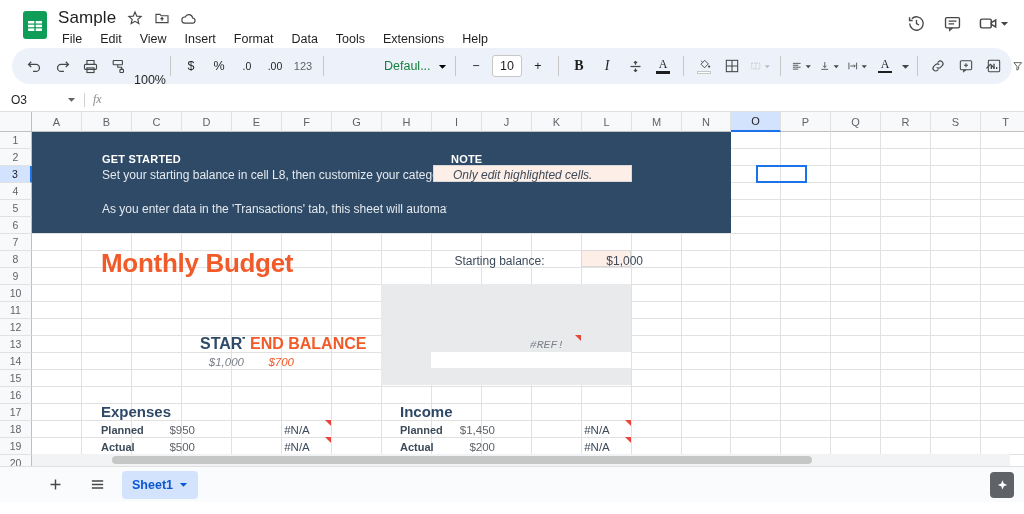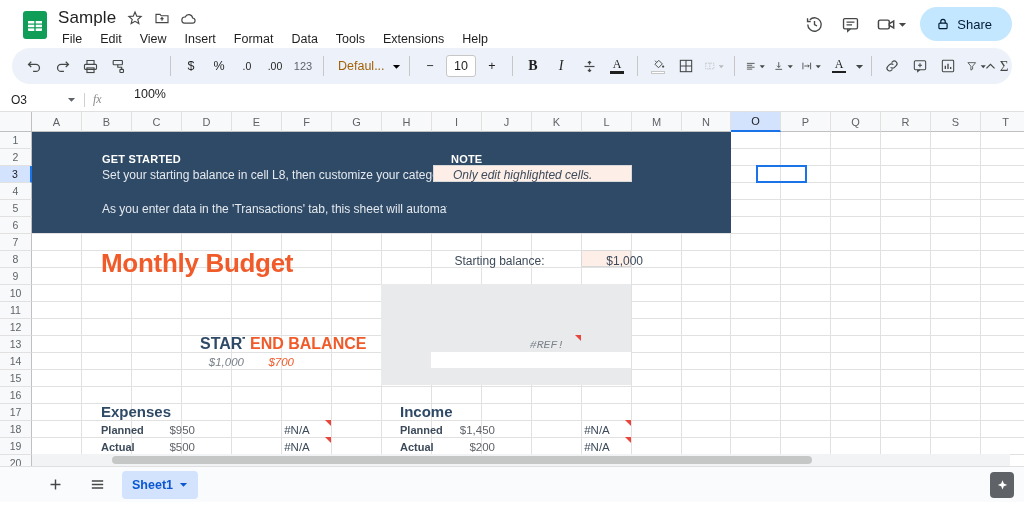--- a/index.html
+++ b/index.html
@@ -39,24 +39,24 @@
     background: #edf2fa; border-radius: 20px; height: 36px;
     display: flex; align-items: center; padding: 0 8px; gap: 0;
     position: relative;
   }
   .tool { height: 28px; min-width: 28px; padding: 0 4px; border-radius: 4px;
           display: flex; align-items: center; justify-content: center;
           color: #444746; font-size: 12px; cursor: pointer; }
   .tool.disabled { color: #b8bcc0; cursor: default; }
   .tool-txt { font-size: 12.5px; color: #1f1f1f; padding: 0 5px; }
   .divider { width: 1px; height: 20px; background: #c7c7c7; margin: 0 6px; flex: 0 0 auto; }
-  .zoom-ctl { display: flex; align-items: flex-end; gap: 0; margin-top: 41px; }
+  .zoom-ctl { display: flex; align-items: flex-start; gap: 0; margin-top: 41px; }
   .caret { width: 9px; height: 9px; display: inline-block; }
   .font-box { display: flex; align-items: center; height: 28px; padding: 0 2px 0 8px; border-radius: 4px; cursor: pointer; }
-  .font-name { font-size: 12.5px; color: #a16207; width: 54px; overflow: hidden; white-space: nowrap; }
+  .font-name { font-size: 12.5px; color: #15803d; width: 54px; overflow: hidden; white-space: nowrap; margin-left: 46px; }
   .fsize-wrap { display: flex; align-items: center; gap: 2px; }
   .fsize-input { width: 30px; height: 22px; border: 1px solid #c7c7c7; border-radius: 3px;
                  background: #fff; text-align: center; font-size: 12.5px; color: #1f1f1f; line-height: 20px; cursor: text; }
   .bold-i { font-weight: bold; font-size: 14px; color: #1f1f1f; font-family: "Liberation Serif", serif; }
   .ital-i { font-style: italic; font-size: 14px; color: #1f1f1f; font-family: "Liberation Serif", serif; }
   .collapse-btn { position: absolute; right: 8px; }
 
   
   .formula-bar { height: 24px; display: flex; align-items: center; border-bottom: 1px solid #e0e0e0; background: #fff; }
   .name-box { width: 60px; padding-left: 11px; font-size: 12px; color: #1f1f1f; cursor: text; }
@@ -191,29 +191,20 @@
       </svg>
     </div>
     <div class="meet-btn">
       <svg width="21" height="21" viewBox="0 0 24 24" fill="none" stroke="currentColor" stroke-width="1.7">
         <rect x="2.8" y="7" width="12.4" height="10" rx="1.8"></rect>
         <path d="M15.2 11l5-3v8l-5-3z"></path>
       </svg>
       <svg class="caret" viewBox="0 0 10 10" fill="currentColor">
           <polygon points="1,3.2 9,3.2 5,7.6"></polygon>
         </svg>
-    </div>
-    <div class="share-btn">
-      <span style="display:flex;align-items:center;">
-        <svg width="14" height="14" viewBox="0 0 24 24" fill="none" stroke="currentColor" stroke-width="2">
-          <rect x="5" y="10.5" width="14" height="9.5" rx="1.6"></rect>
-          <path d="M8.2 10.5V7.8a3.8 3.8 0 0 1 7.6 0v2.7"></path>
-        </svg>
-      </span>
-      <span>Share</span>
     </div>
   </div>
 </div>
 
 <div class="toolbar-wrap">
 <div class="toolbar">
 
   <div class="tool">
     <svg width="17" height="17" viewBox="0 0 24 24" fill="none" stroke="currentColor" stroke-width="1.8">
       <path d="M4 9h10a5 5 0 0 1 0 10h-4"></path>

